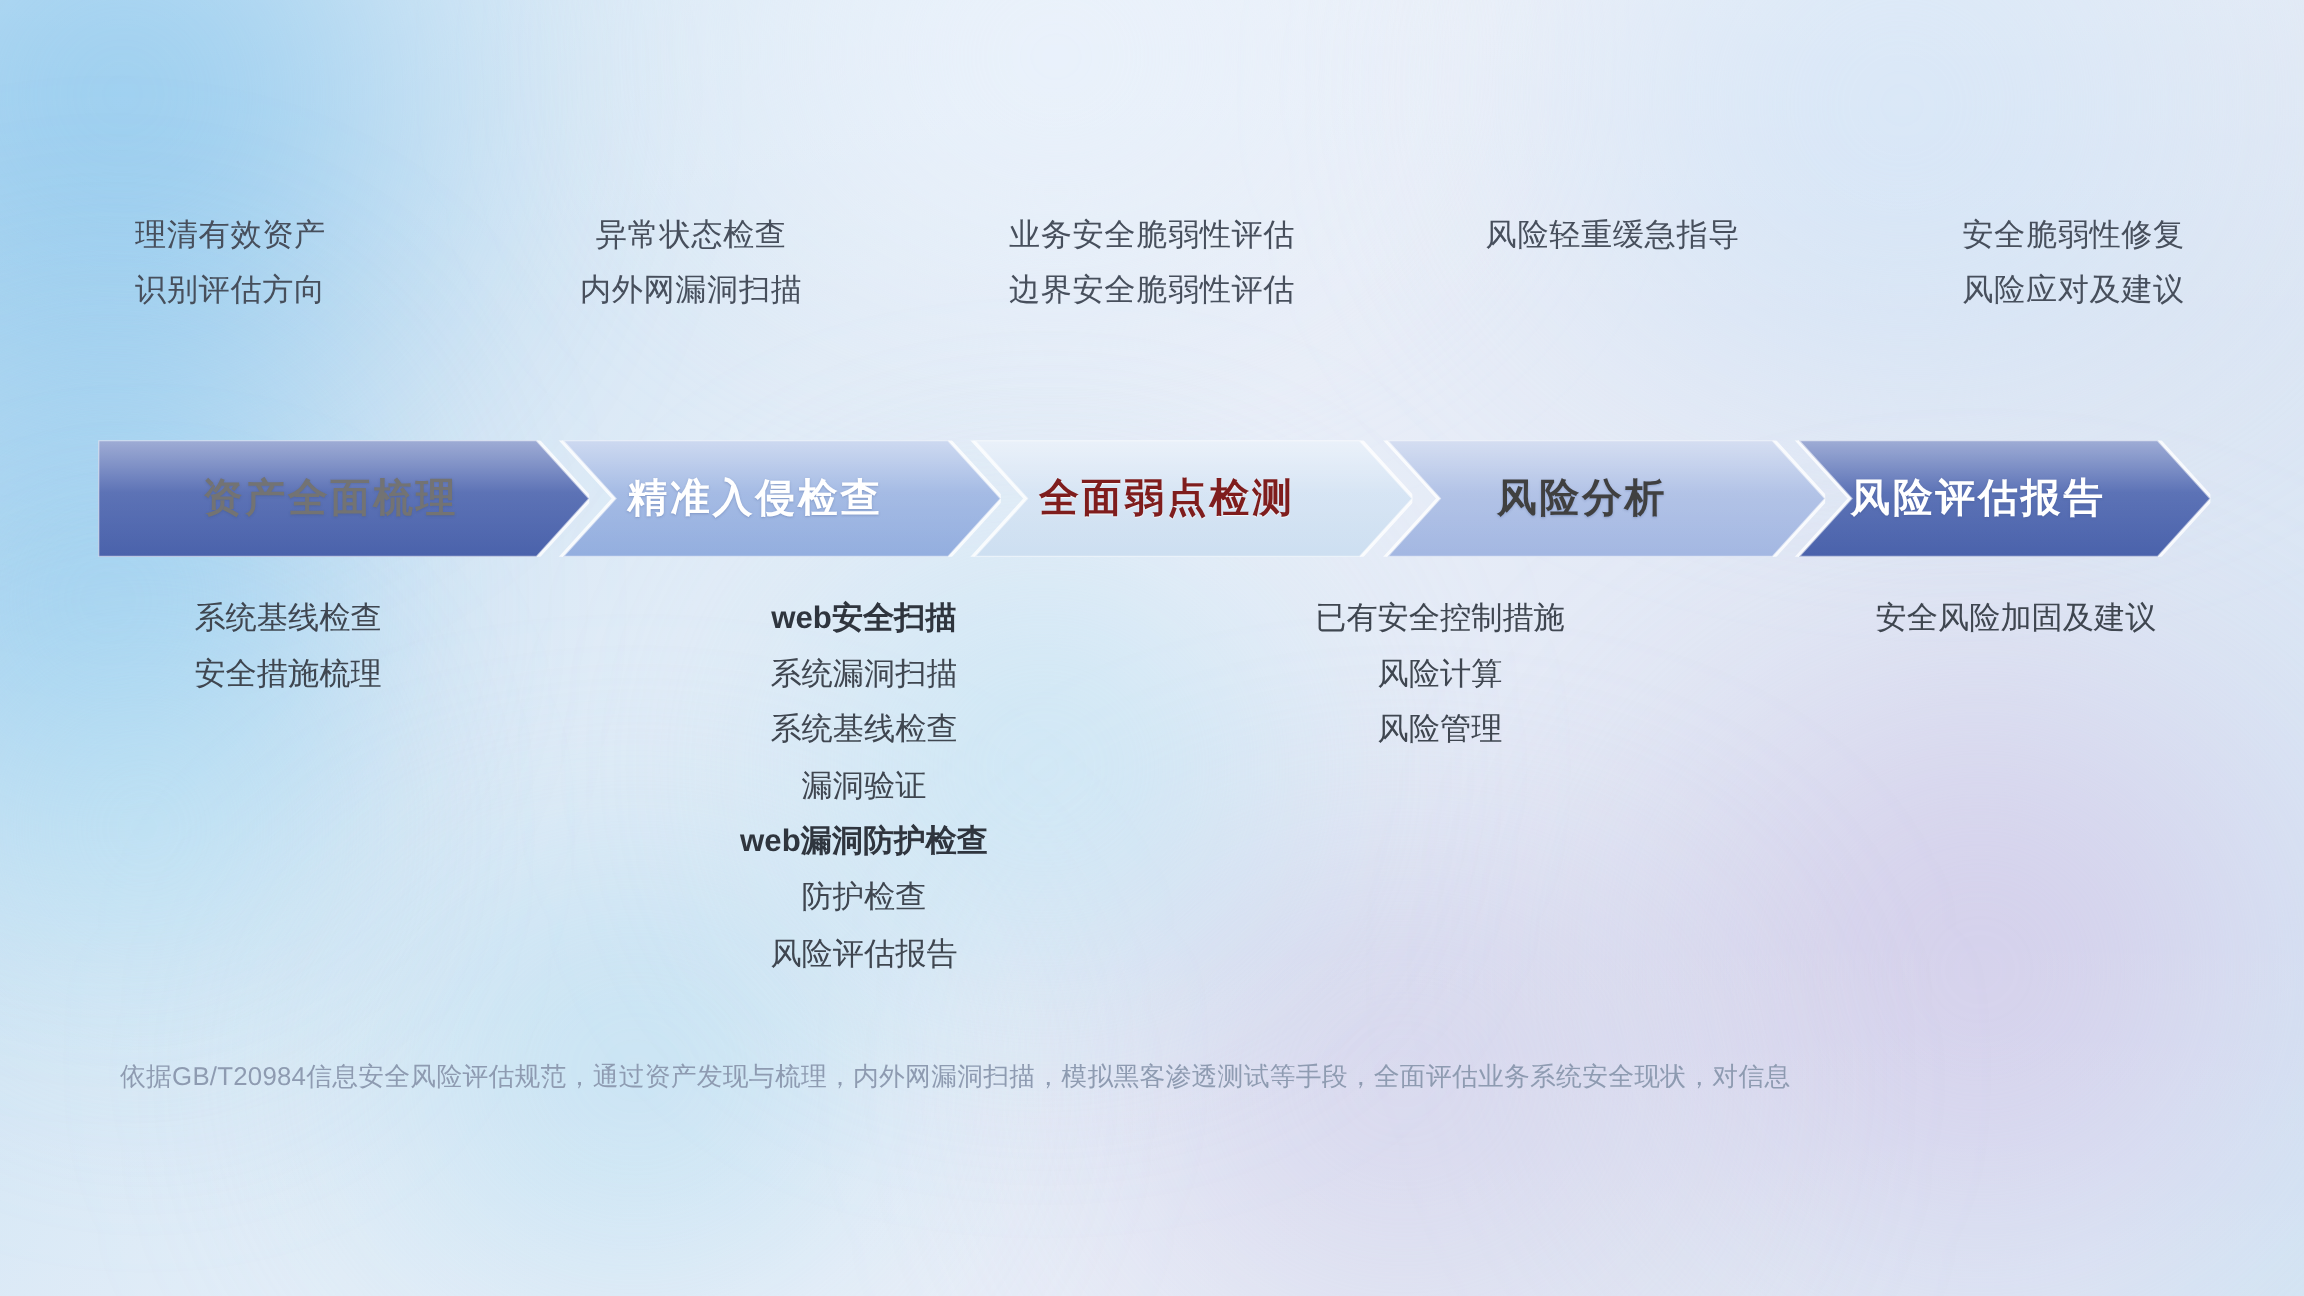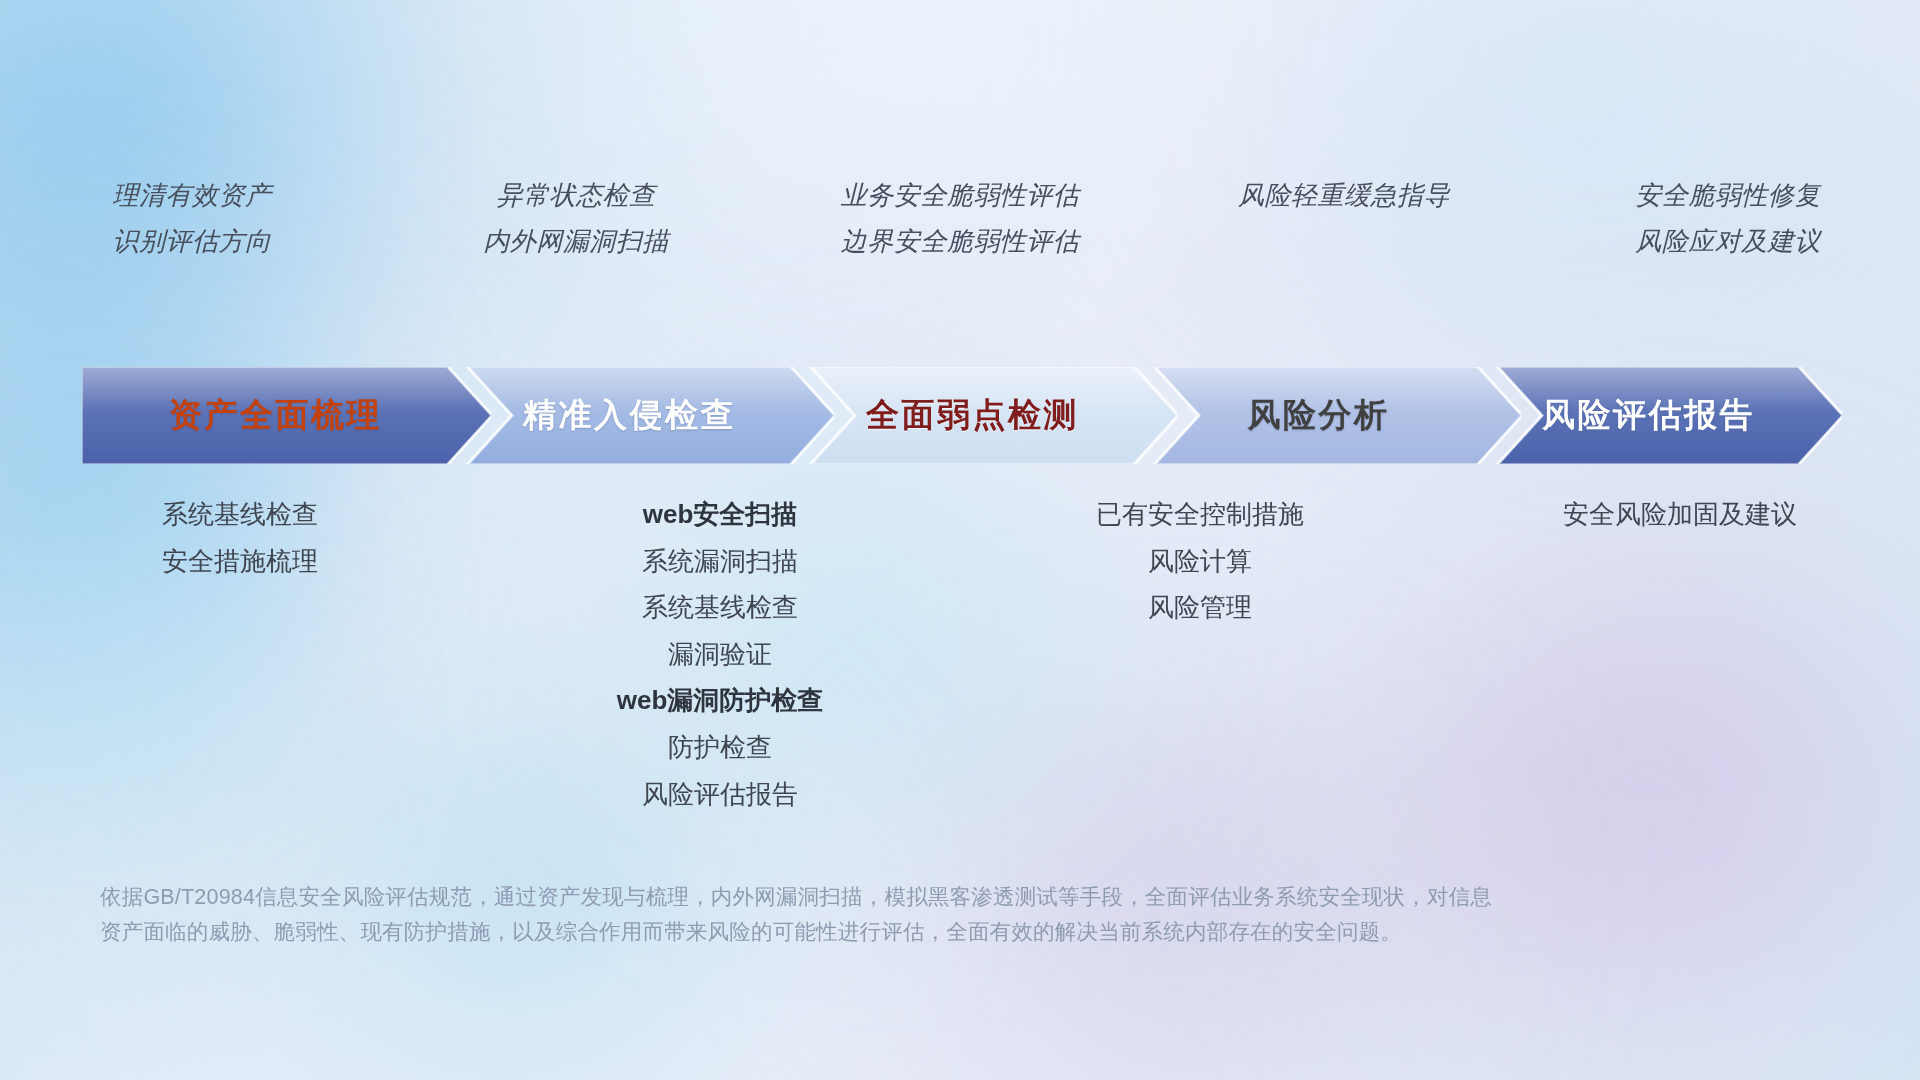--- a/index.html
+++ b/index.html
@@ -42,21 +42,21 @@
   }
 
   
   #content{position:absolute;inset:0;}
 
   
   #top-captions{
     position:absolute;left:0;top:182px;width:1920px;height:110px;
     display:flex;
   }
-  .topcol{flex:1 1 0;display:flex;flex-direction:column;align-items:center;gap:20px;font-style:italic;}
+  .topcol{flex:1 1 0;display:flex;flex-direction:column;align-items:center;gap:20px;}
   .topcol .cap{
     font-size:26px;color:#474f5c;letter-spacing:.5px;white-space:nowrap;line-height:1;
   }
 
   
   #band{
     position:absolute;left:82px;top:367px;width:1760px;height:97px;
   }
   .seg{
     position:absolute;top:0;height:97px;
@@ -138,21 +138,21 @@
               <stop offset="0" stop-color="#ffffff" stop-opacity=".42"></stop>
               <stop offset=".45" stop-color="#ffffff" stop-opacity=".06"></stop>
               <stop offset="1" stop-color="#ffffff" stop-opacity="0"></stop>
             </linearGradient>
           </defs>
           <polygon points="0,0 365,0 409,48.5 365,97 0,97" fill="none" stroke="rgba(255,255,255,.78)" stroke-width="5"></polygon>
           <polygon points="0,0 365,0 409,48.5 365,97 0,97" fill="url(#g0)"></polygon>
           <polygon points="0,0 365,0 409,48.5 365,97 0,97" fill="url(#h0)"></polygon>
           <polygon points="0,0 365,0 409,48.5 365,97 0,97" fill="none" stroke="rgba(255,255,255,.55)" stroke-width="1.6"></polygon>
         </svg>
-        <span class="seglabel" style="color: #c2410c; margin-left: -22px; text-shadow: rgba(60, 80, 130, 0.3) 0px 1px 2px;">资产全面梳理</span>
+        <span class="seglabel" style="color: #737373; margin-left: -22px; text-shadow: rgba(60, 80, 130, 0.3) 0px 1px 2px;">资产全面梳理</span>
       </div>
       <div class="seg" style="left: 343px; width: 409px; z-index: 4;">
         <svg class="shape" viewBox="0 0 409 97" preserveAspectRatio="none">
           <defs>
             <linearGradient id="g1" x1="0" y1="0" x2="0" y2="1">
               <stop offset="0" stop-color="#a9bee6"></stop>
               <stop offset="1" stop-color="#93aedf"></stop>
             </linearGradient>
             <linearGradient id="h1" x1="0" y1="0" x2="0" y2="1">
               <stop offset="0" stop-color="#ffffff" stop-opacity=".42"></stop>
@@ -248,16 +248,15 @@
         <div class="item">风险计算</div>
         <div class="item">风险管理</div>
       </div>
       <div class="botcol">
         <div class="item">安全风险加固及建议</div>
       </div>
     </div>
 
   <div id="footer">
     <div>依据GB/T20984信息安全风险评估规范，通过资产发现与梳理，内外网漏洞扫描，模拟黑客渗透测试等手段，全面评估业务系统安全现状，对信息</div>
-    <div>资产面临的威胁、脆弱性、现有防护措施，以及综合作用而带来风险的可能性进行评估，全面有效的解决当前系统内部存在的安全问题。</div>
   </div>
 
 </div>
 
 </body></html>

